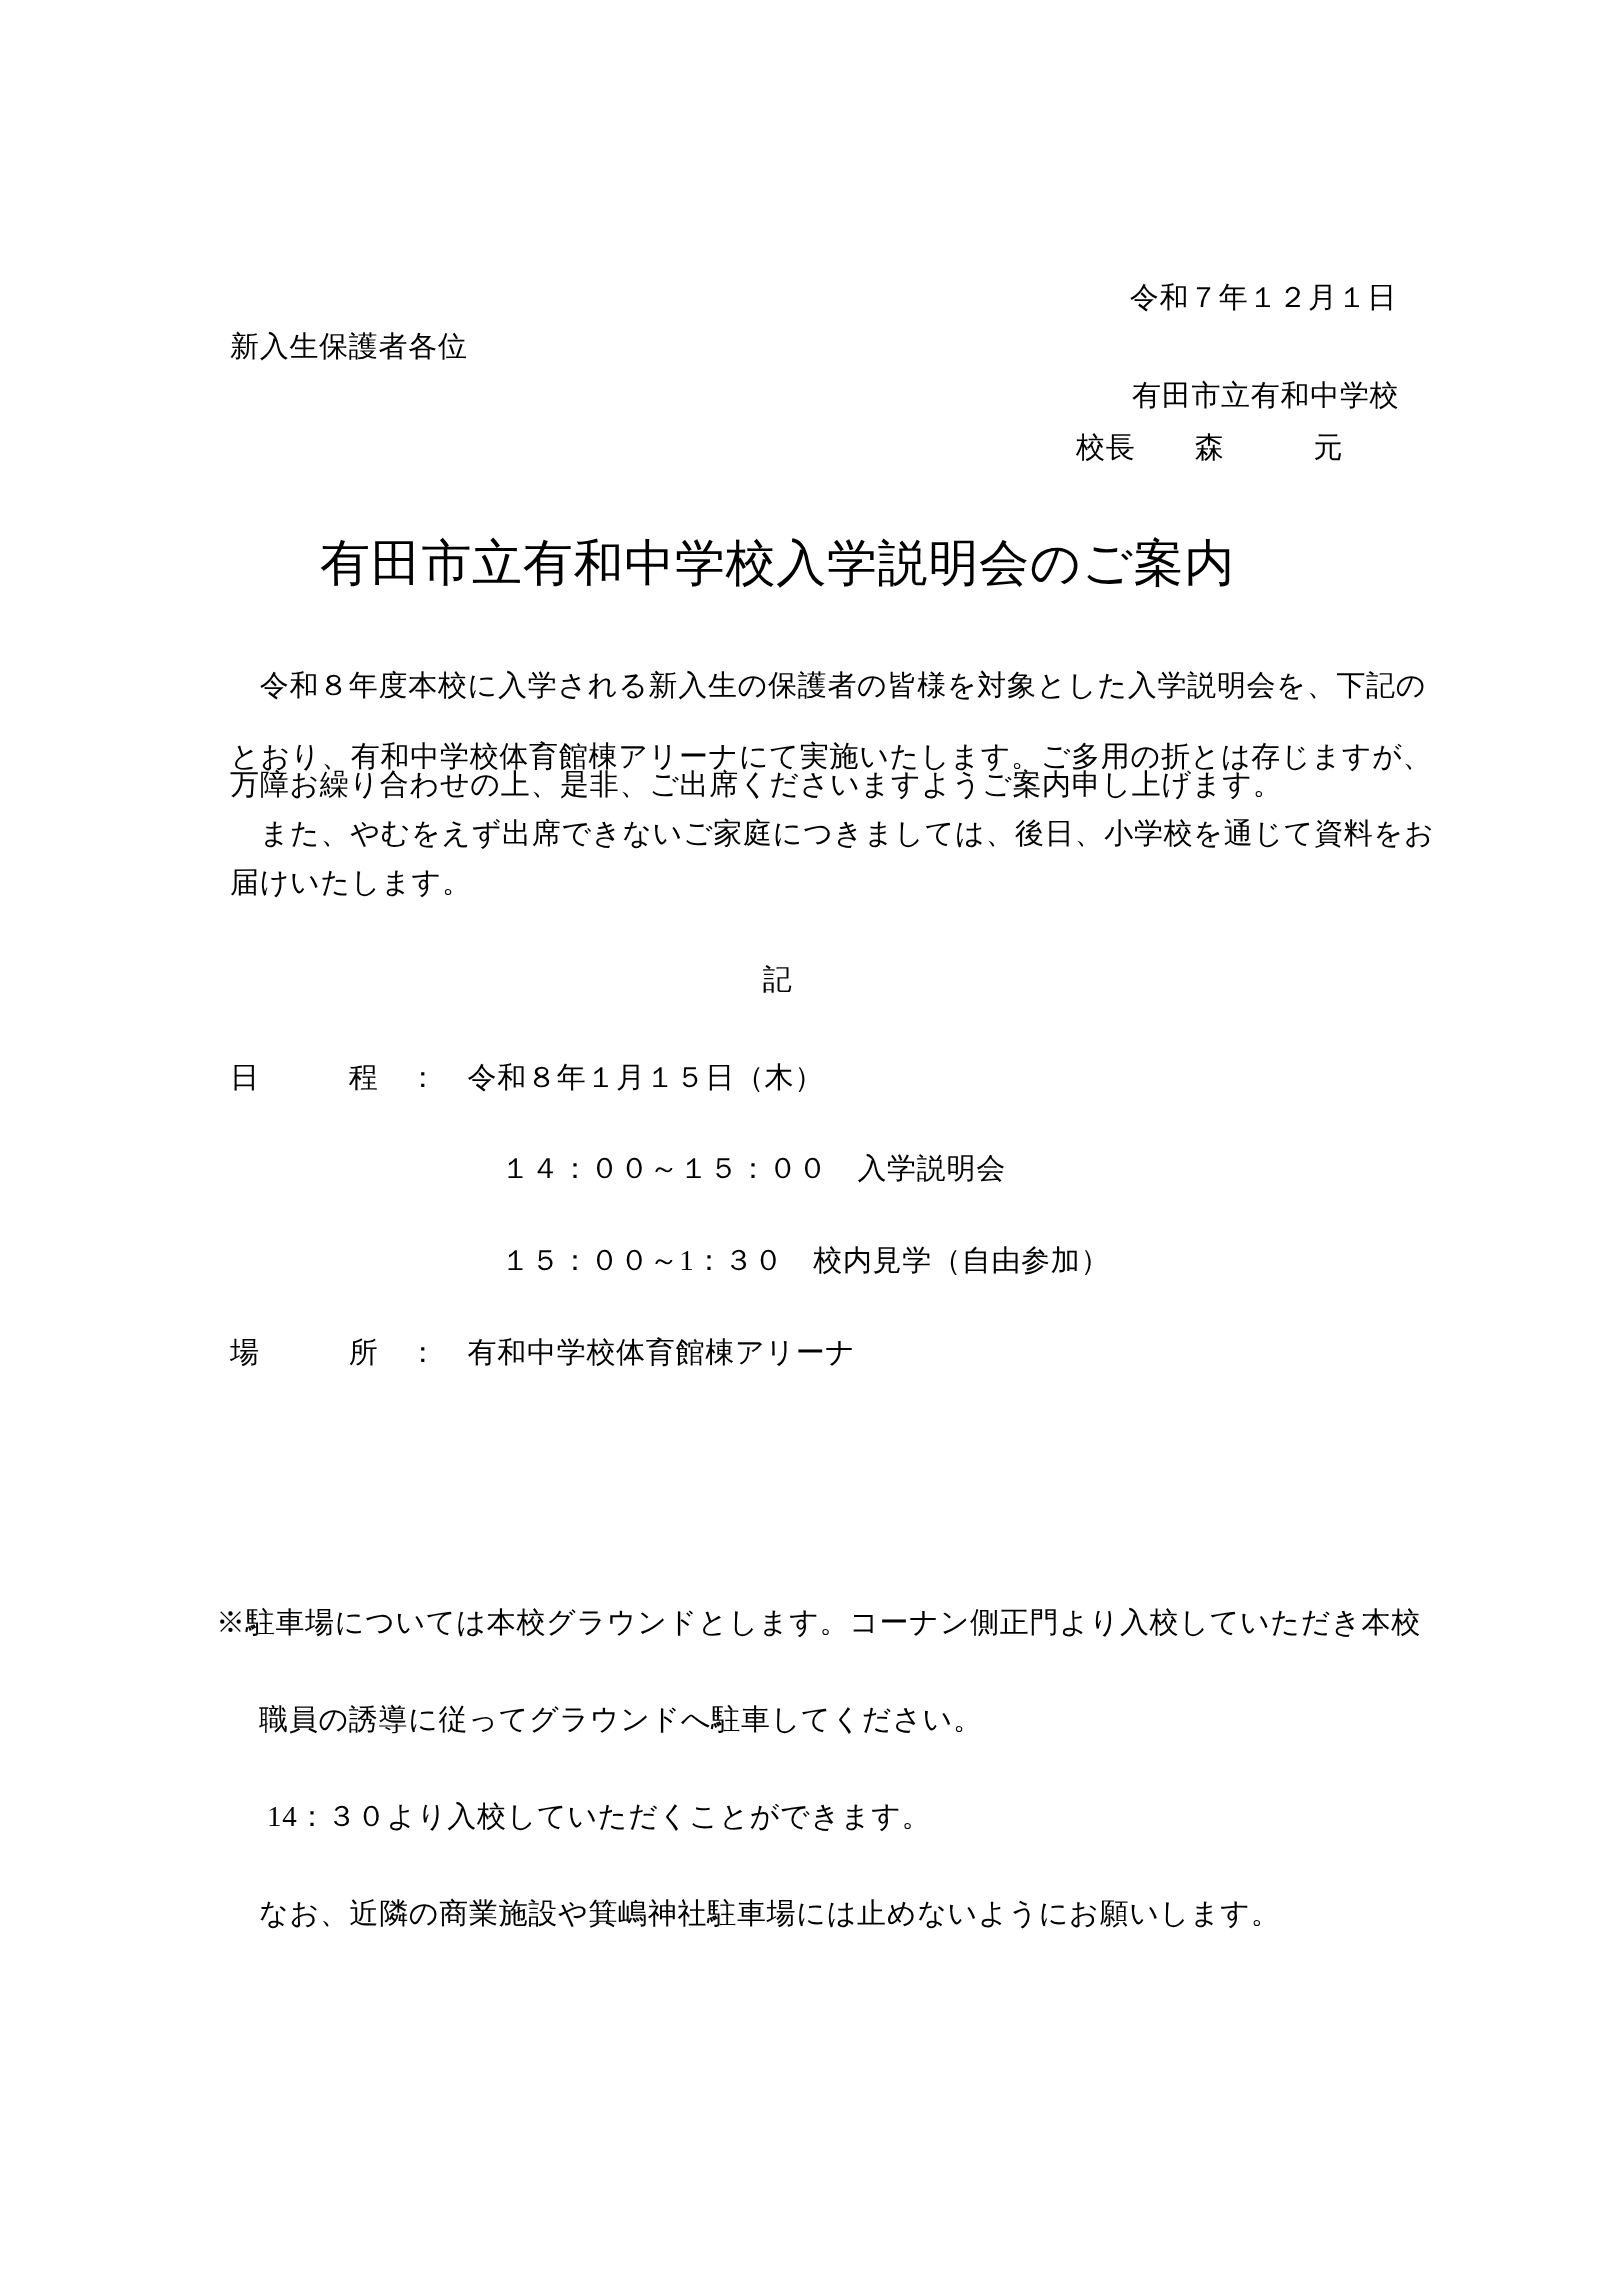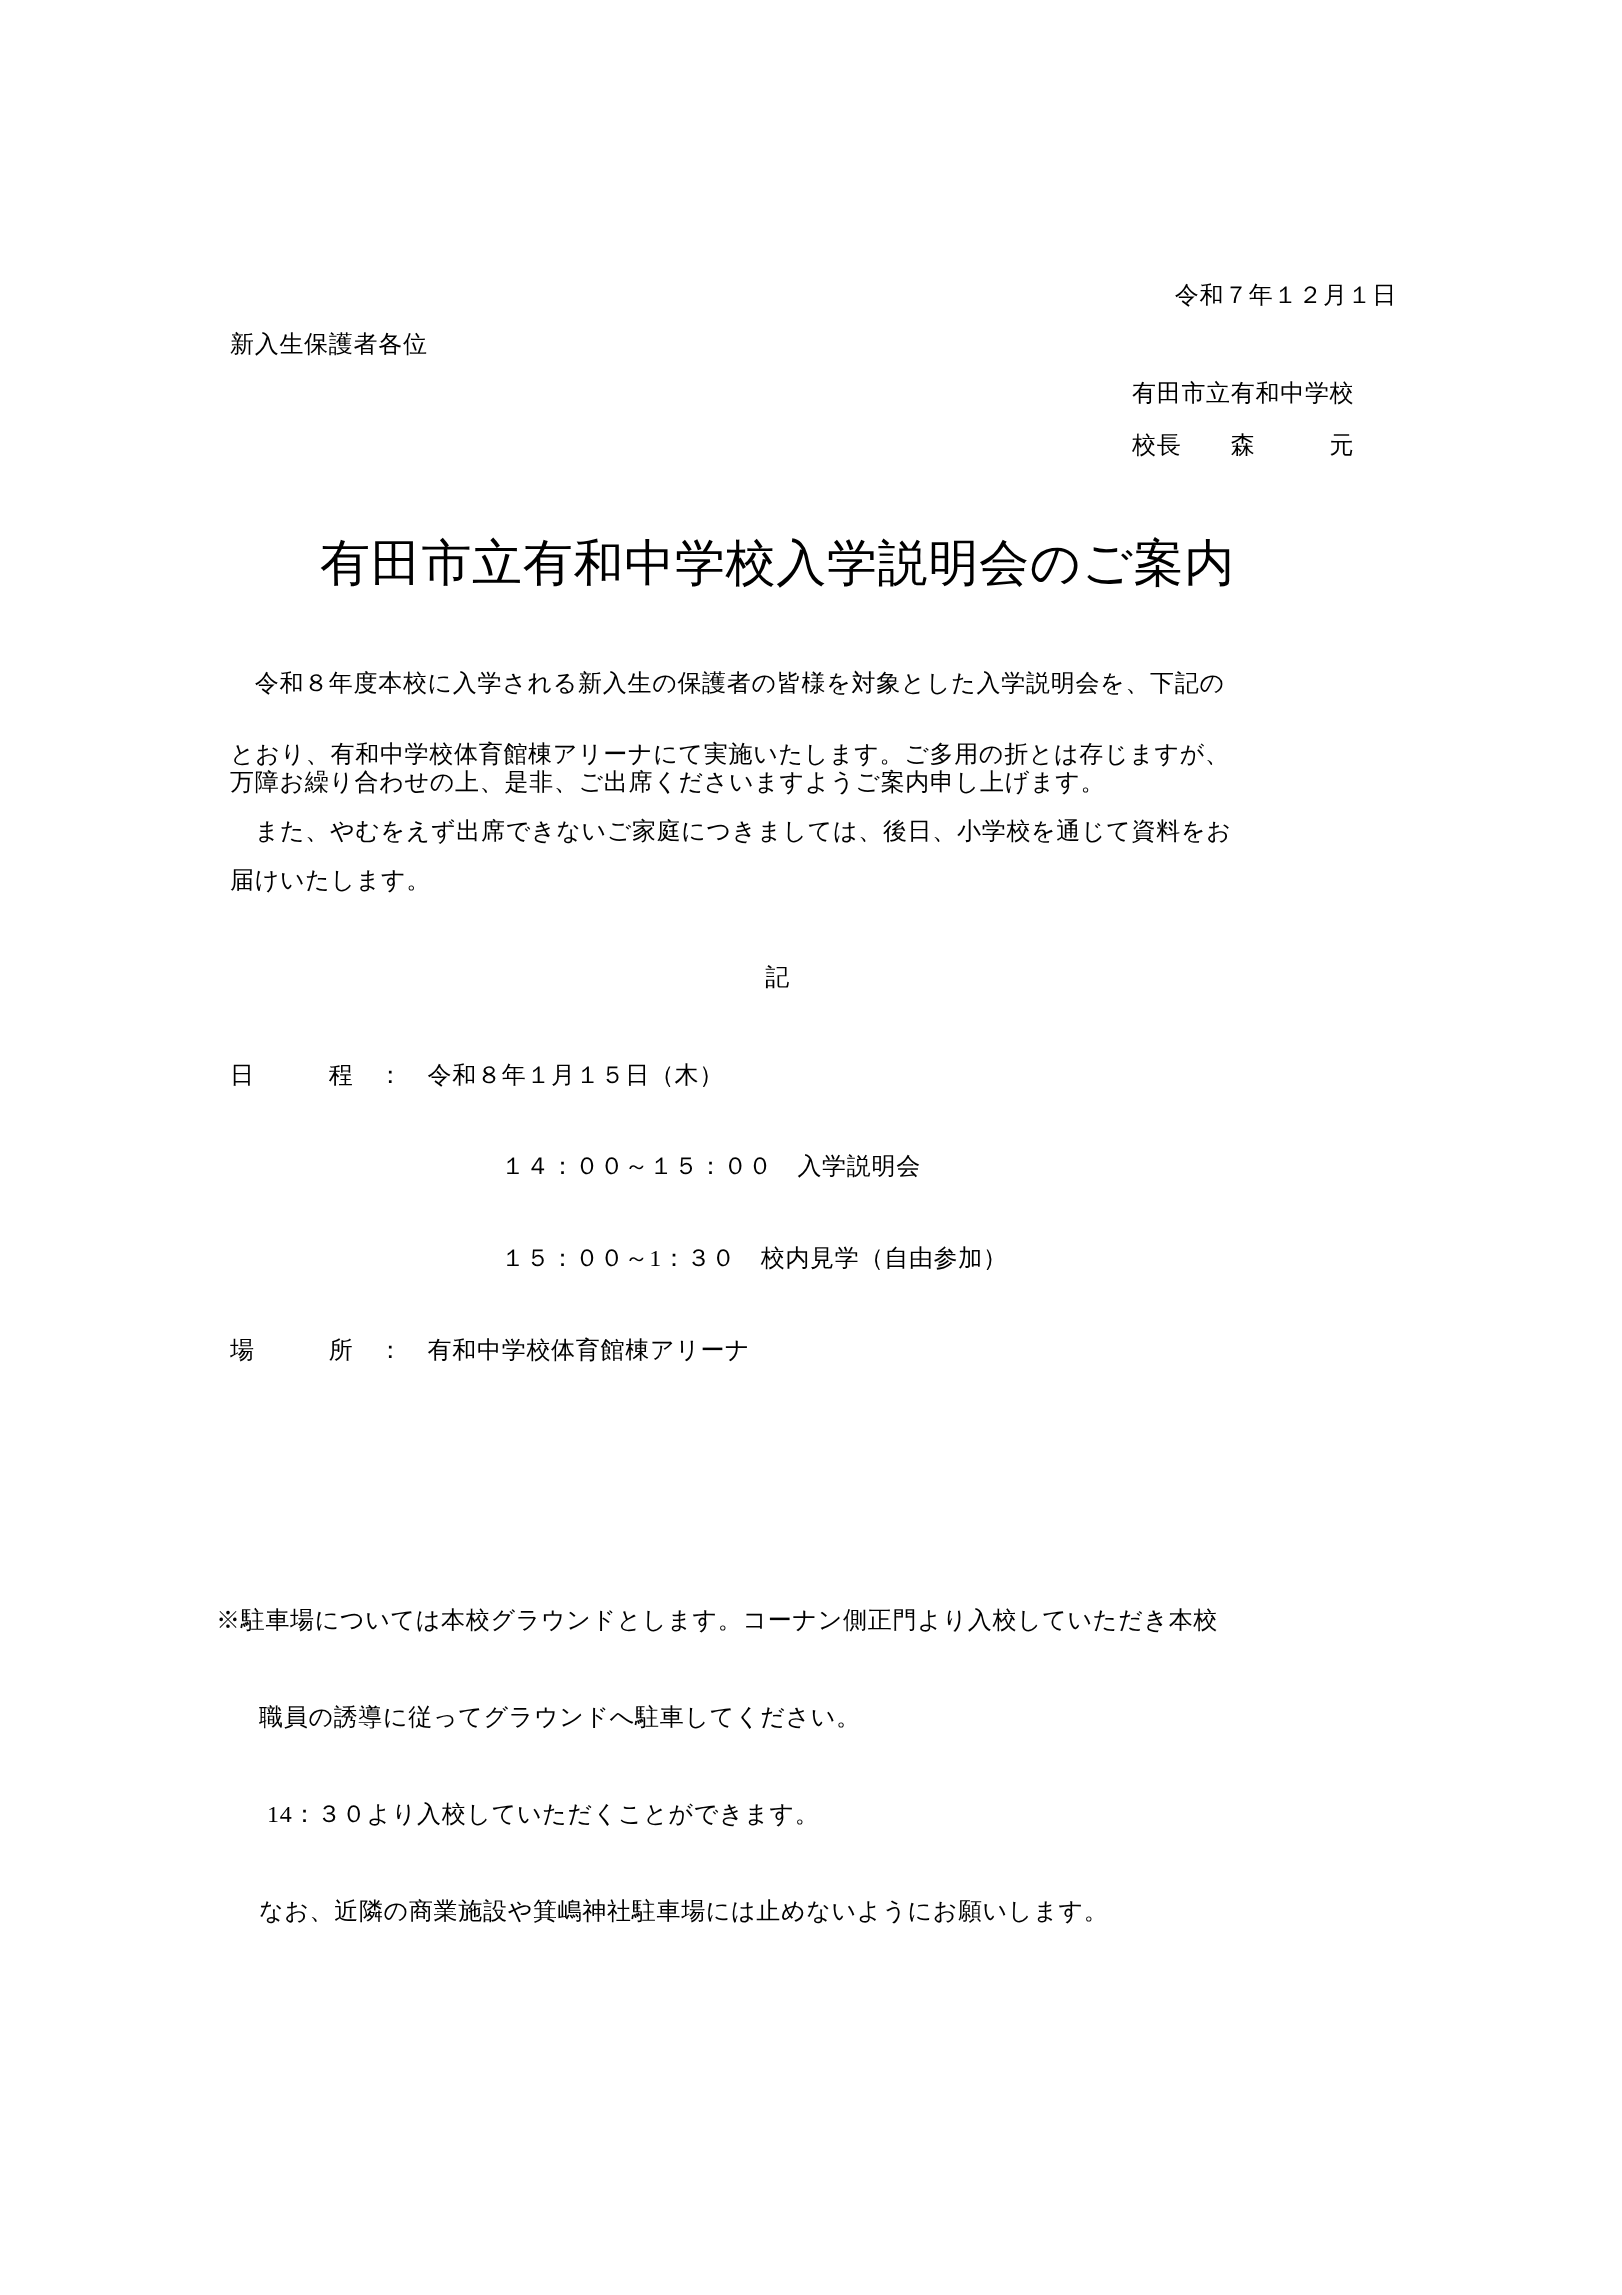--- a/index.html
+++ b/index.html
@@ -17,21 +17,21 @@
     position: absolute;
     left: 0; top: 0;
     width: 1623px;
     height: 2295px;
     background: #ffffff;
     color: #000000;
     font-family: "Liberation Serif", "DejaVu Serif", serif;
   }
   .line {
     position: absolute;
-    font-size: 24px;
+    font-size: 29px;
     line-height: 1.0;
     white-space: pre;
     letter-spacing: 0.7px;
     color: #000000;
   }
   .center {
     left: 0;
     width: 1555px;
     text-align: center;
   }
@@ -44,21 +44,21 @@
 <body>
 
 <div class="page">
 
   <div class="line" style="top:283px; right:226px;">令和７年１２月１日</div>
 
   <div class="line" style="top:332px; left:230px;">新入生保護者各位</div>
 
   <div class="line" style="top:381px; left:1132px;">有田市立有和中学校</div>
 
-  <div class="line" style="top:433px; left:1132px;text-align:center;">校長　　森　　　元</div>
+  <div class="line" style="top:433px; left:1076px;text-align:center;">校長　　森　　　元</div>
 
   <div class="line center doc-title" style="top:538px;">有田市立有和中学校入学説明会のご案内</div>
 
   <div class="line" style="top:671px; left:230px;">　令和８年度本校に入学される新入生の保護者の皆様を対象とした入学説明会を、下記の</div>
   <div class="line" style="top:742px; left:230px;">とおり、有和中学校体育館棟アリーナにて実施いたします。ご多用の折とは存じますが、</div>
   <div class="line" style="top:770px; left:230px;">万障お繰り合わせの上、是非、ご出席くださいますようご案内申し上げます。</div>
   <div class="line" style="top:819px; left:230px;">　また、やむをえず出席できないご家庭につきましては、後日、小学校を通じて資料をお</div>
   <div class="line" style="top:868px; left:230px;">届けいたします。</div>
 
   <div class="line center" style="top:965px;">記</div>

